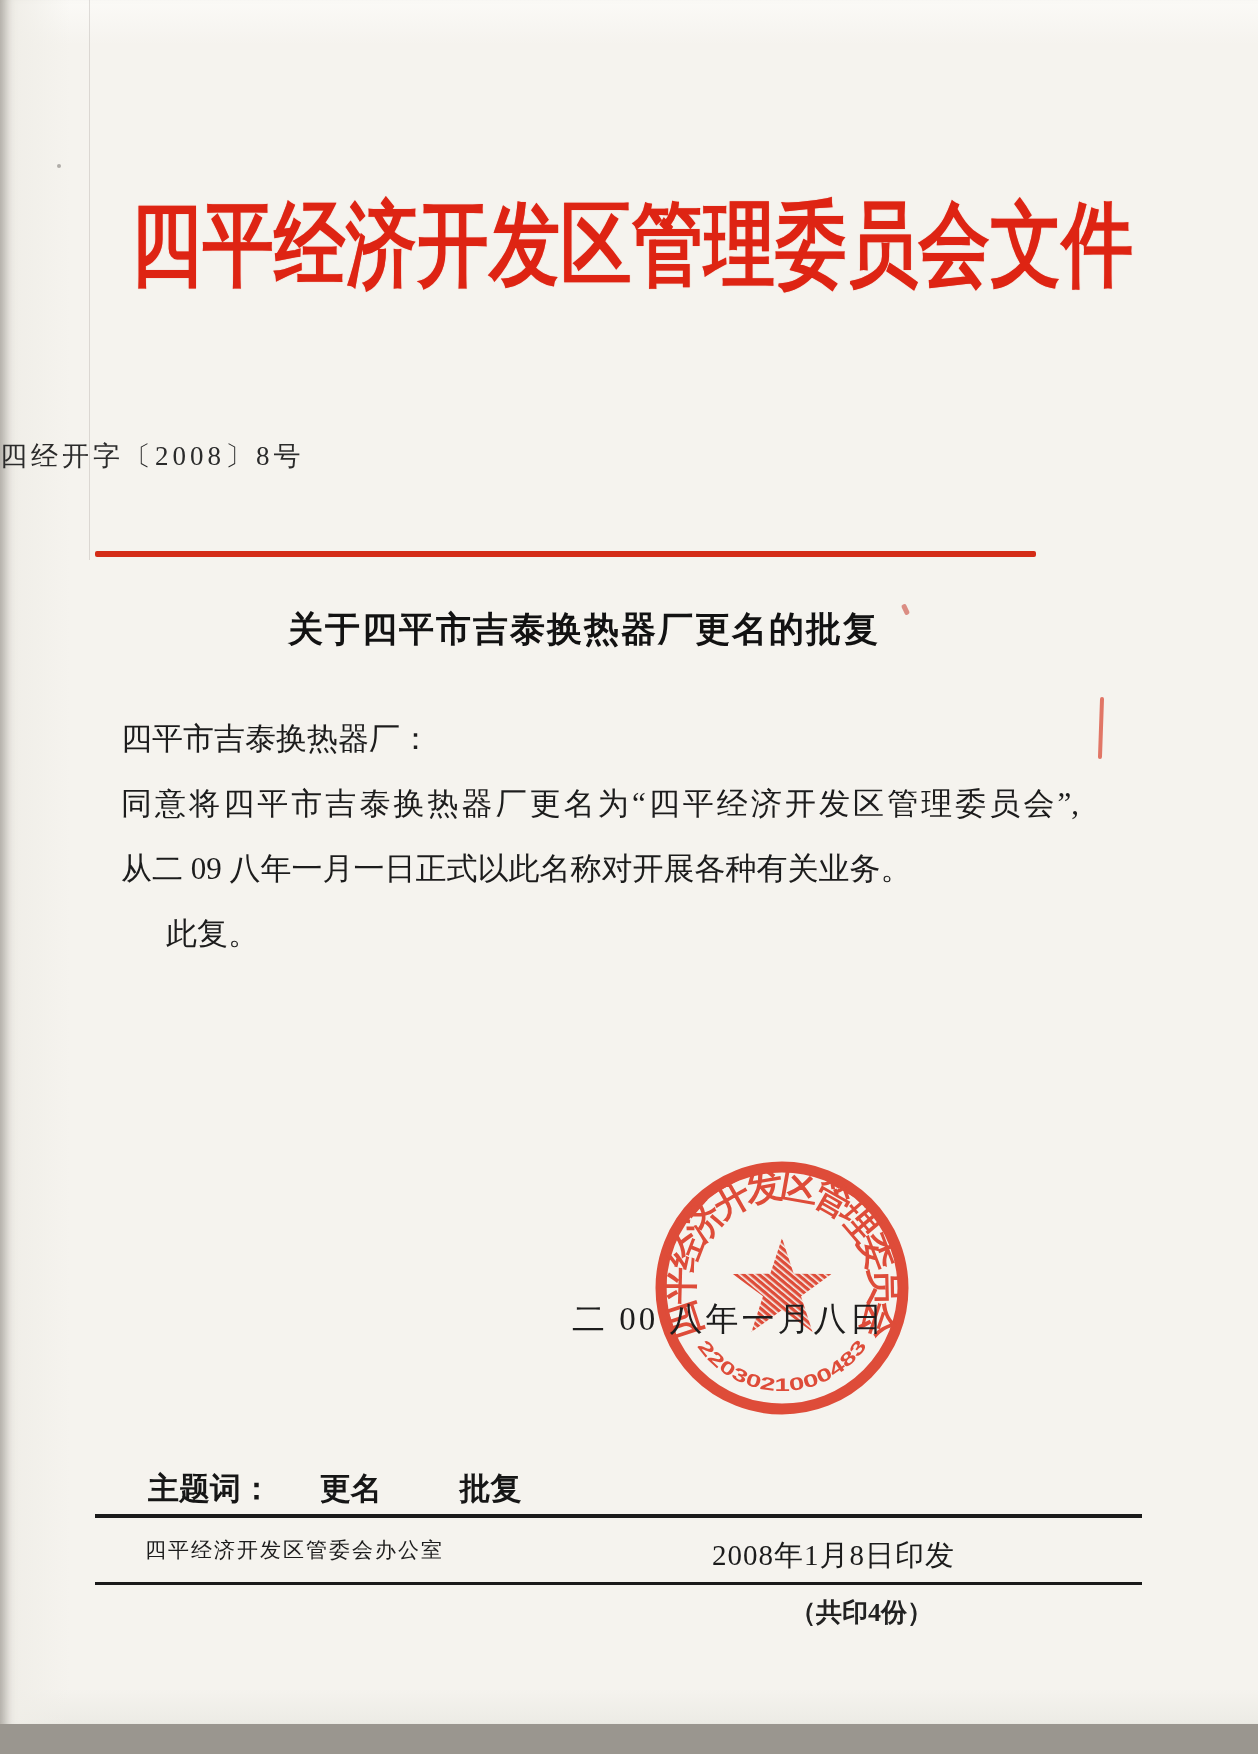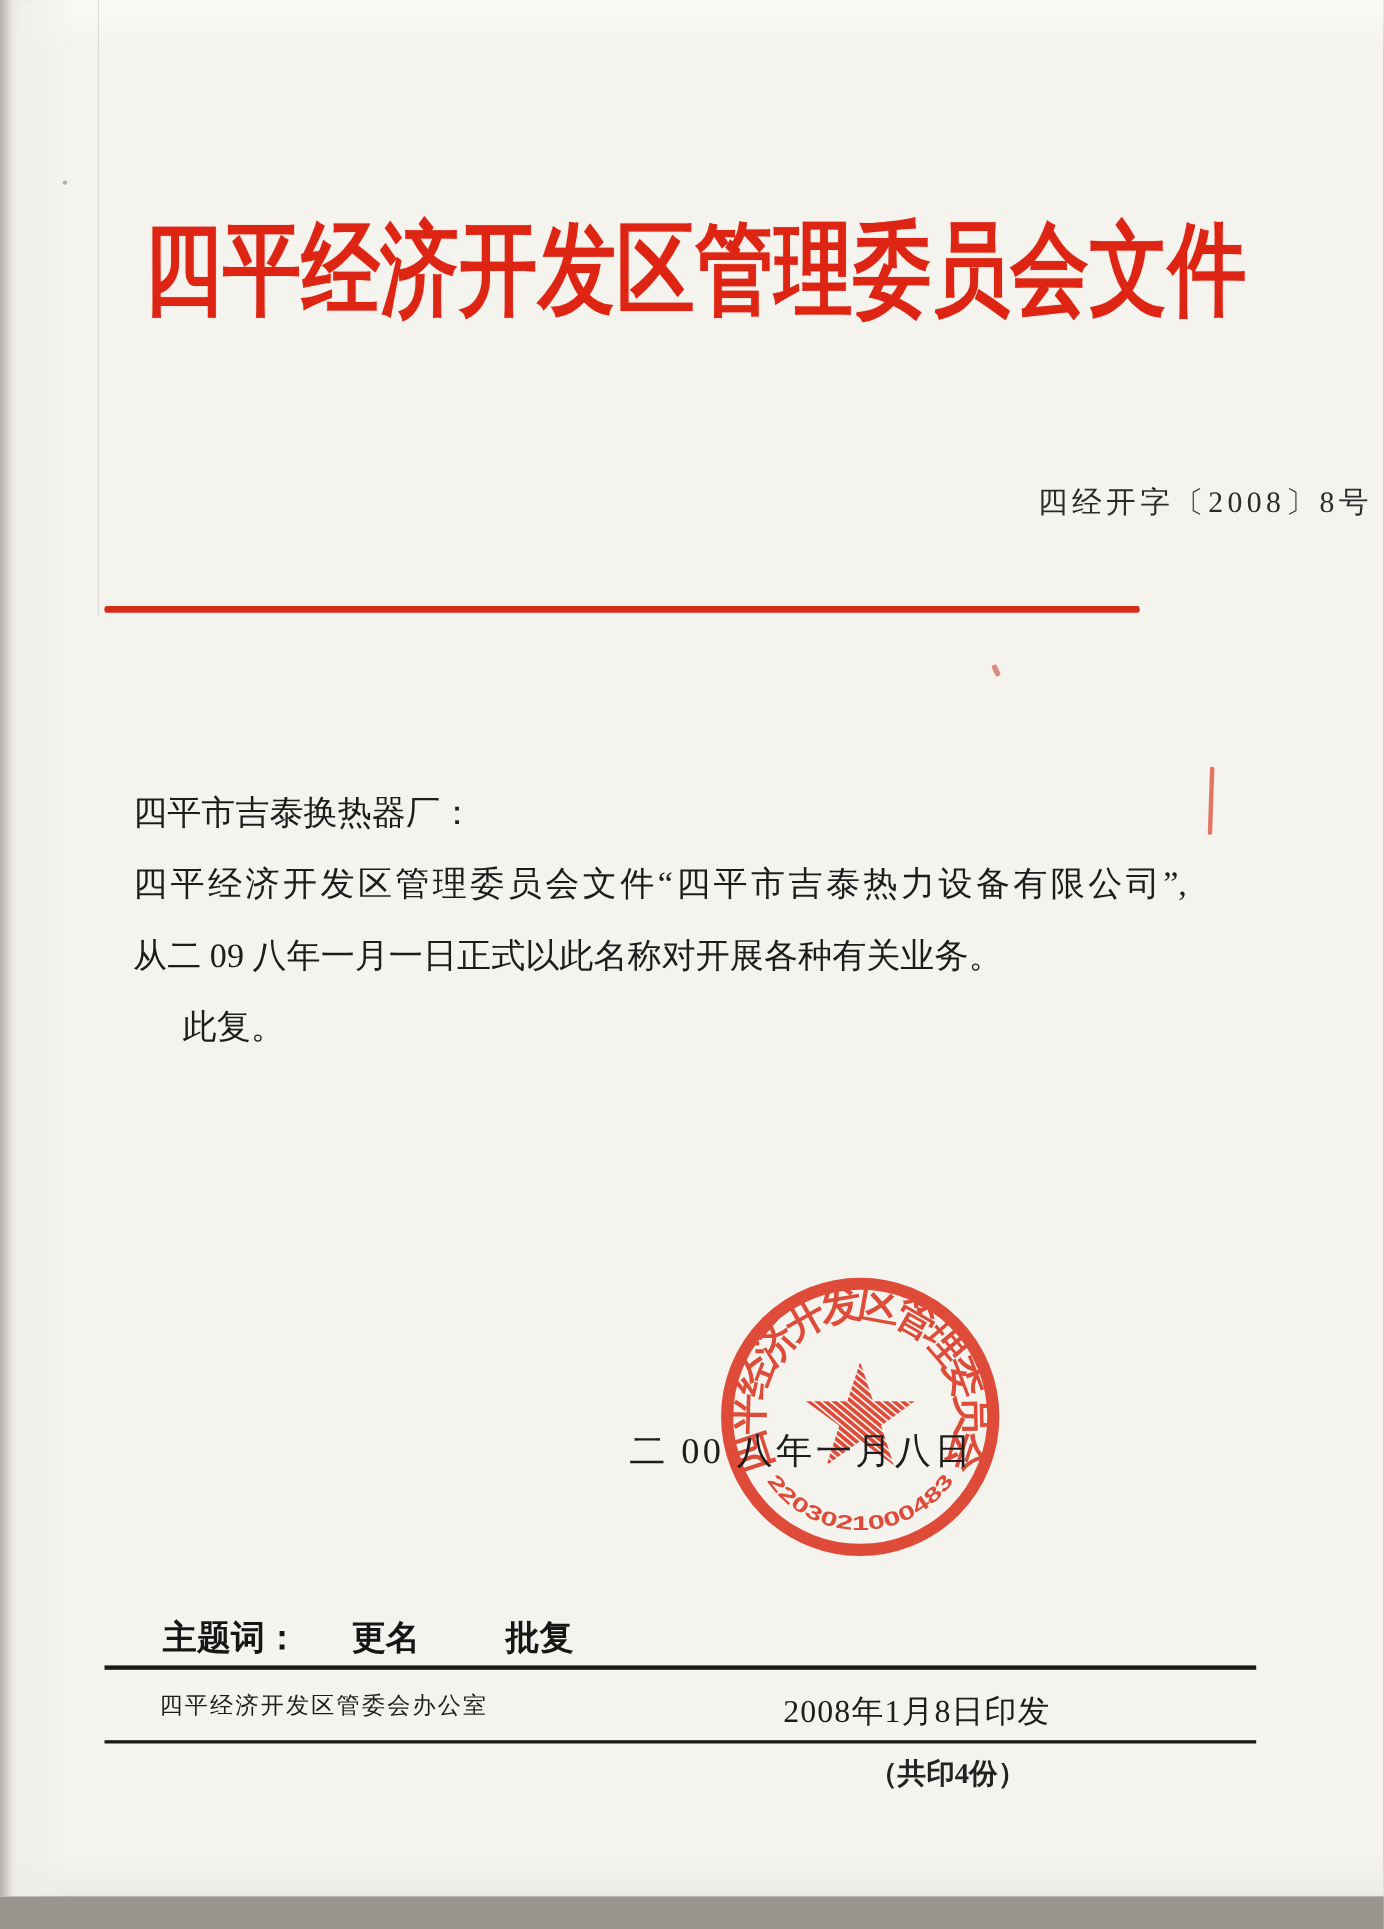--- a/index.html
+++ b/index.html
@@ -26,21 +26,21 @@
     font-weight: bold;
     color: #de2413;
     white-space: nowrap;
     transform: scaleX(0.77);
     letter-spacing: 1px;
     text-shadow: 0 0 1px rgba(222,36,19,.6);
   }
   .doc-number {
     position: absolute;
     top: 438px; left: 0; right: 10px;
-    text-align: right;
+    text-align: left;
     font-size: 27px;
     letter-spacing: 4px;
     color: #2b2b2b;
   }
   .red-rule {
     position: absolute;
     top: 551px; left: 95px;
     width: 941px; height: 6px;
     background: #d42c17;
     border-radius: 2px;
@@ -155,24 +155,25 @@
   <div class="scan-red-artifact"></div>
   <div class="speck-a"></div>
   <div class="speck-b"></div>
 
   <div class="org-title">四平经济开发区管理委员会文件</div>
 
   <div class="doc-number">四经开字〔2008〕8号</div>
 
   <div class="red-rule"></div>
 
+  <h1 class="doc-title">关于四平市吉泰换热器厂更名的批复</h1>
 
   <div class="body-block">
     <div class="body-line">四平市吉泰换热器厂：</div>
-    <div class="body-line fill">四平经济开发区管理委员会文件“四平市吉泰热力设备有限公司”,</div>
+    <div class="body-line fill">同意将四平市吉泰换热器厂更名为“四平经济开发区管理委员会”,</div>
     <div class="body-line">从二 09 八年一月一日正式以此名称对开展各种有关业务。</div>
     <div class="body-line indent">此复。</div>
   </div>
 
   <svg class="seal" viewBox="0 0 280 280">
     <defs>
       <pattern id="starHatch" patternUnits="userSpaceOnUse" width="5" height="5" patternTransform="rotate(40)">
         <rect width="5" height="5" fill="rgba(220,58,38,0)"></rect>
         <rect width="5" height="3.4" fill="#dc3a26"></rect>
       </pattern>

